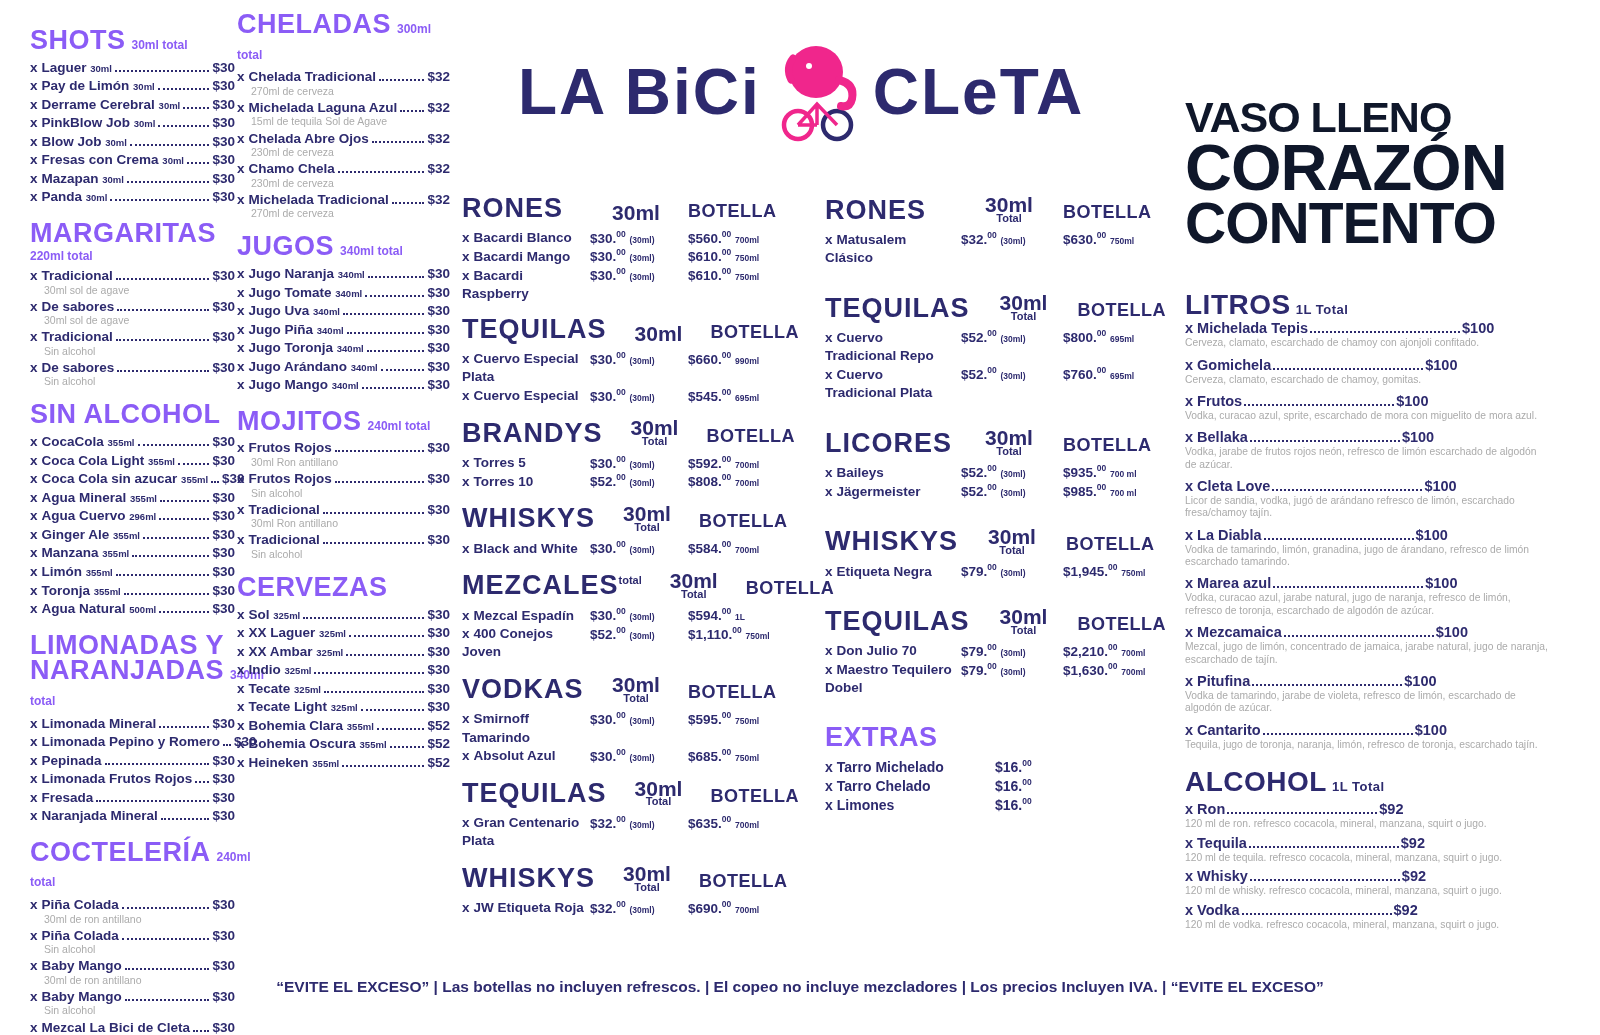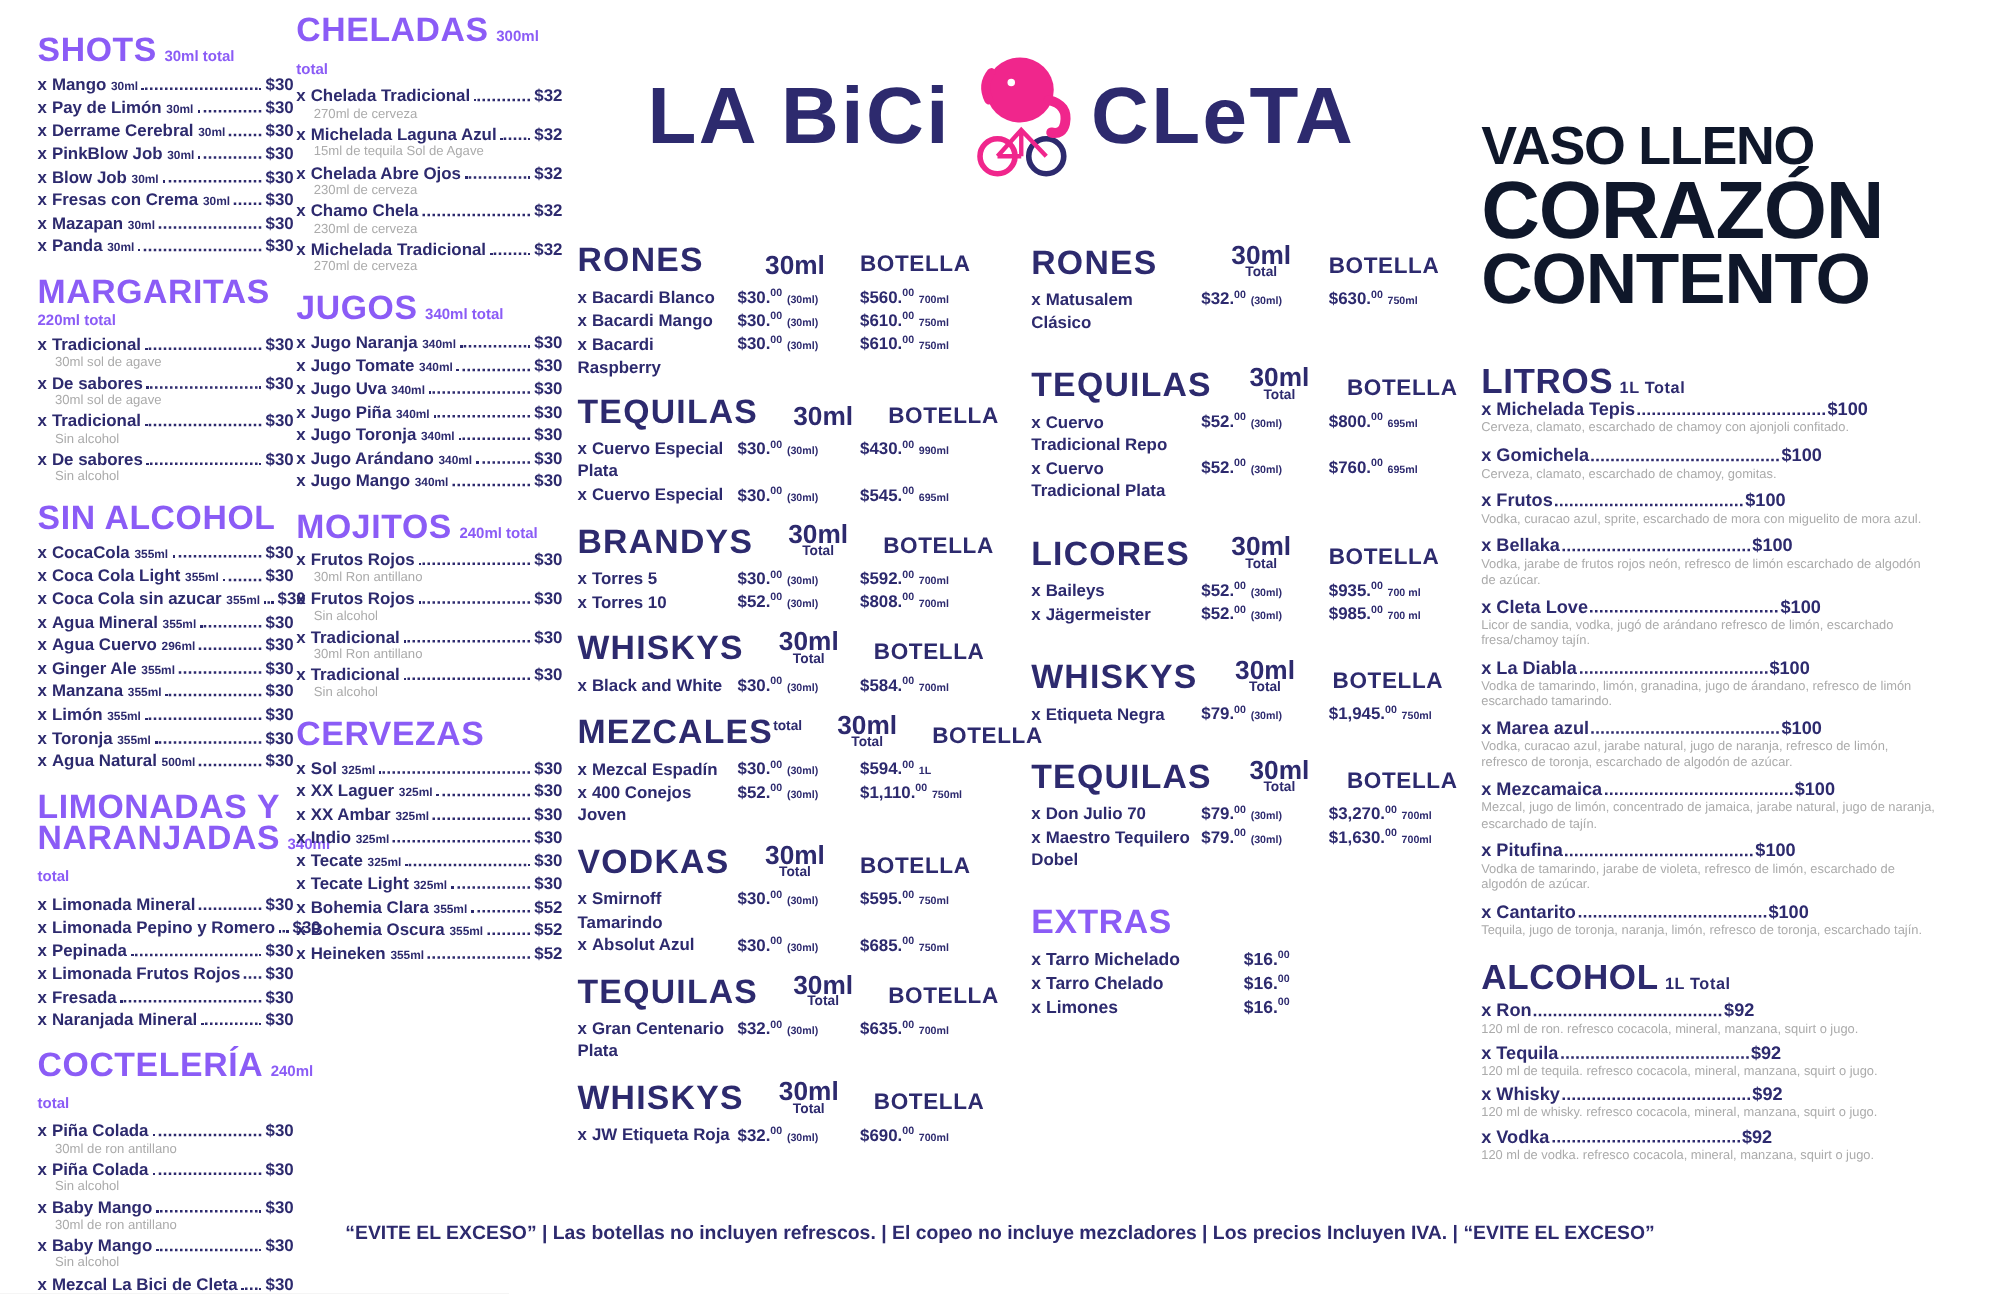--- a/index.html
+++ b/index.html
@@ -85,21 +85,21 @@
   </div>
 
   <div class="col blocksuffix" style="left:30px;top:28px;width:205px;">
 
       <section class="menu-section">
         <h2 class="sec-title"><span>SHOTS</span><span class="sec-suffix">30ml total</span></h2>
         <div>
 
             <div class="row">
               <div class="line">
-                <span class="iname"><span class="x">x</span><span>Mango</span> <span class="isize">30ml</span></span>
+                <span class="iname"><span class="x">x</span><span>Laguer</span> <span class="isize">30ml</span></span>
                 <span class="leader"></span>
                 <span class="iprice">$30</span>
               </div>
 
             </div>
 
             <div class="row">
               <div class="line">
                 <span class="iname"><span class="x">x</span><span>Pay de Limón</span> <span class="isize">30ml</span></span>
                 <span class="leader"></span>
@@ -705,21 +705,21 @@
           <span class="sp-30">
             <span class="big">30ml</span>
           </span>
           <span class="sp-bot">BOTELLA</span>
         </div>
         <div>
 
             <div class="sp-row">
               <span class="sp-name"><span class="x">x</span><span>Cuervo Especial Plata</span></span>
               <span class="sp-shot"><span>$30.</span><sup>00</sup> <span class="mlnote">(30ml)</span></span>
-              <span class="sp-bottle"><span>$430.</span><sup>00</sup> <span class="mlnote">990ml</span></span>
+              <span class="sp-bottle"><span>$660.</span><sup>00</sup> <span class="mlnote">990ml</span></span>
             </div>
 
             <div class="sp-row">
               <span class="sp-name"><span class="x">x</span><span>Cuervo Especial</span></span>
               <span class="sp-shot"><span>$30.</span><sup>00</sup> <span class="mlnote">(30ml)</span></span>
               <span class="sp-bottle"><span>$545.</span><sup>00</sup> <span class="mlnote">695ml</span></span>
             </div>
           </div>
       </section>
 
@@ -954,21 +954,21 @@
               <span class="big">30ml</span>
               <span class="tot">Total</span>
             </span>
             <span class="sp-bot">BOTELLA</span>
           </div>
           <div>
 
               <div class="sp-row">
                 <span class="sp-name"><span class="x">x</span><span>Don Julio 70</span></span>
                 <span class="sp-shot"><span>$79.</span><sup>00</sup> <span class="mlnote">(30ml)</span></span>
-                <span class="sp-bottle"><span>$3,270.</span><sup>00</sup> <span class="mlnote">700ml</span></span>
+                <span class="sp-bottle"><span>$2,210.</span><sup>00</sup> <span class="mlnote">700ml</span></span>
               </div>
 
               <div class="sp-row">
                 <span class="sp-name"><span class="x">x</span><span>Maestro Tequilero Dobel</span></span>
                 <span class="sp-shot"><span>$79.</span><sup>00</sup> <span class="mlnote">(30ml)</span></span>
                 <span class="sp-bottle"><span>$1,630.</span><sup>00</sup> <span class="mlnote">700ml</span></span>
               </div>
             </div>
         </section>
       </div>

